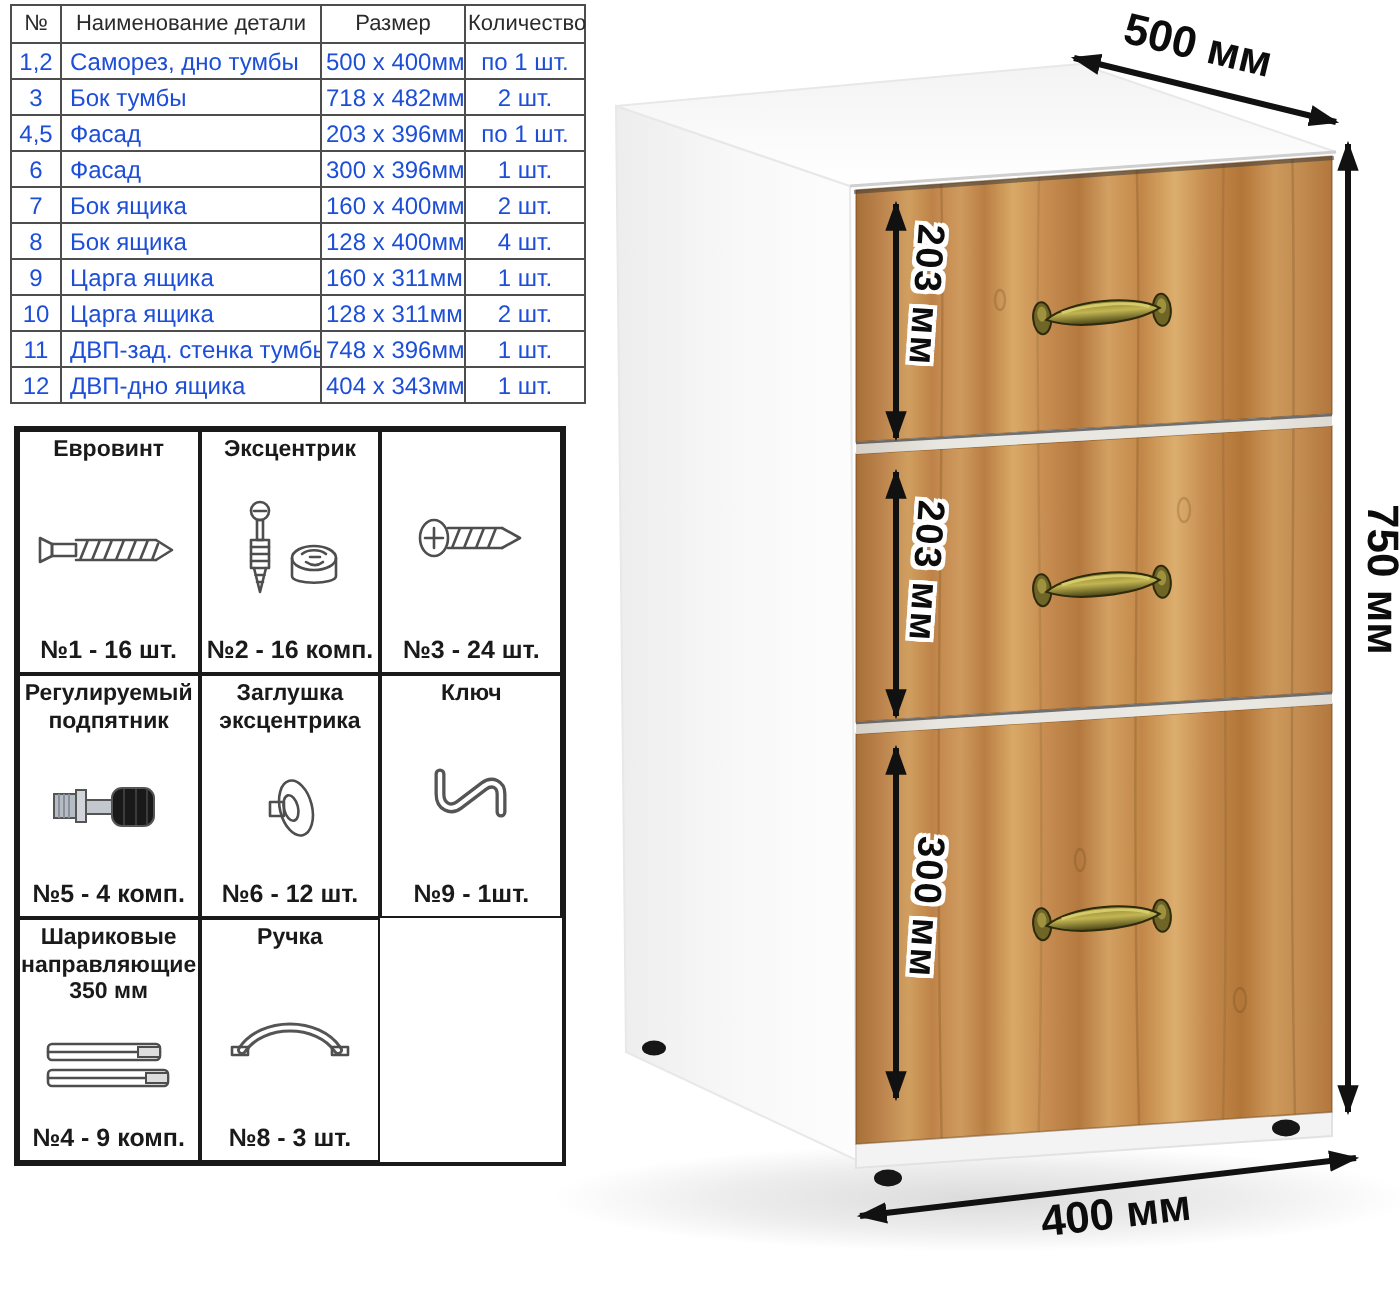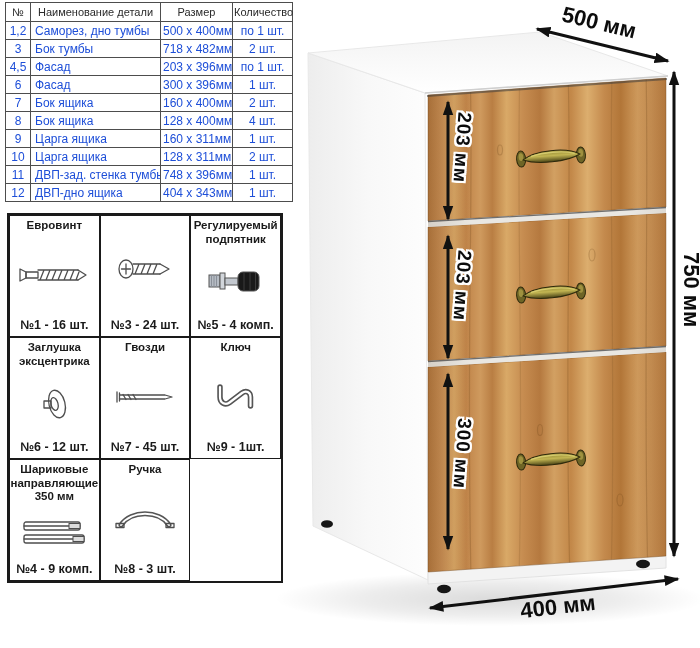--- a/index.html
+++ b/index.html
@@ -130,20 +130,37 @@
         <svg width="76" height="24" viewBox="0 0 76 24">
           <path class="ln" d="M4,6 L4,18 L10,15 L10,9 Z"></path>
           <rect class="ln" x="10" y="9" width="12" height="6"></rect>
           <path class="ln" d="M22,7 H62 M22,17 H62 M24,17 L28,7 M30,17 L34,7 M36,17 L40,7 M42,17 L46,7 M48,17 L52,7 M54,17 L58,7 M60,17 L63,9"></path>
           <path class="ln" d="M62,7 L70,12 L62,17"></path>
         </svg>
       </div>
       <div class="hw-count">№1 - 16 шт.</div>
     </div>
 
+    <div class="hw-cell">
+      <div class="hw-title">Эксцентрик</div>
+      <div class="hw-ico">
+        <svg width="62" height="52" viewBox="0 0 62 52">
+          <circle class="ln" cx="16" cy="6.5" r="4.5"></circle>
+            <path class="ln" d="M13,6.5 H19"></path>
+          <rect class="ln" x="14.5" y="11" width="3" height="10"></rect>
+          <rect class="ln" x="11.5" y="21" width="9" height="14"></rect>
+          <path class="ln" d="M11.5,24.5 H20.5 M11.5,28 H20.5 M11.5,31.5 H20.5"></path>
+          <path class="ln" d="M13,35 L16,47 L19,35 M13.7,38.5 H18.3 M14.5,42 H17.5"></path>
+          <ellipse class="ln" cx="43" cy="30" rx="11" ry="6"></ellipse>
+          <path class="ln" d="M32,30 V39 C32,43.5 54,43.5 54,39 V30"></path>
+          <path class="ln" d="M37,28 C40,25.5 46,25.5 49,28 M39,32 C42,34 45,34 47.5,32 M41,29.5 H46"></path>
+        </svg>
+      </div>
+      <div class="hw-count">№2 - 16 комп.</div>
+    </div>
 
     <div class="hw-cell">
       <div class="hw-ico">
         <svg width="58" height="26" viewBox="0 0 58 26">
           <ellipse class="ln" cx="10" cy="13" rx="7" ry="9"></ellipse>
           <path class="ln" d="M10,8 V18 M5.5,13 H14.5"></path>
           <path class="ln" d="M17,8 H44 M17,18 H44 M19,18 L23,8 M25,18 L29,8 M31,18 L35,8 M37,18 L41,8"></path>
           <path class="ln" d="M44,8 L53,13 L44,18"></path>
         </svg>
       </div>
@@ -172,31 +189,20 @@
       <div class="hw-ico">
         <svg width="40" height="44" viewBox="0 0 40 44">
           <ellipse class="ln" cx="23" cy="22" rx="8" ry="14" transform="rotate(-14 23 22)"></ellipse>
           <ellipse class="ln" cx="20.5" cy="22" rx="3.5" ry="6.5" transform="rotate(-14 20.5 22)"></ellipse>
           <path class="ln" d="M10,19 h7 v7 h-7 z"></path>
         </svg>
       </div>
       <div class="hw-count">№6 - 12 шт.</div>
     </div>
 
-    <div class="hw-cell">
-      <div class="hw-title">Гвозди</div>
-      <div class="hw-ico">
-        <svg width="64" height="14" viewBox="0 0 64 14">
-          <path class="ln" d="M4,2 V12 M6.5,3 V11"></path>
-          <path class="ln" d="M6.5,5 H52 L59,7 L52,9 H6.5"></path>
-          <path class="ln" d="M10,4.5 L13,9.5 M15,4.5 L18,9.5 M20,4.5 L23,9.5"></path>
-        </svg>
-      </div>
-      <div class="hw-count">№7 - 45 шт.</div>
-    </div>
 
     <div class="hw-cell">
       <div class="hw-title">Ключ</div>
       <div class="hw-ico">
         <svg width="50" height="42" viewBox="0 0 50 42">
           <path d="M9,11 L9,21 C9,27.5 14.5,29.5 18.5,26.5 L31,17 C35,14 39.5,16 39.5,21 L39.5,30" stroke="#555" stroke-width="5.5" fill="none" stroke-linecap="round"></path>
           <path d="M9,11 L9,21 C9,27.5 14.5,29.5 18.5,26.5 L31,17 C35,14 39.5,16 39.5,21 L39.5,30" stroke="#fff" stroke-width="2.2" fill="none" stroke-linecap="round"></path>
         </svg>
       </div>
       <div class="hw-count">№9 - 1шт.</div>

